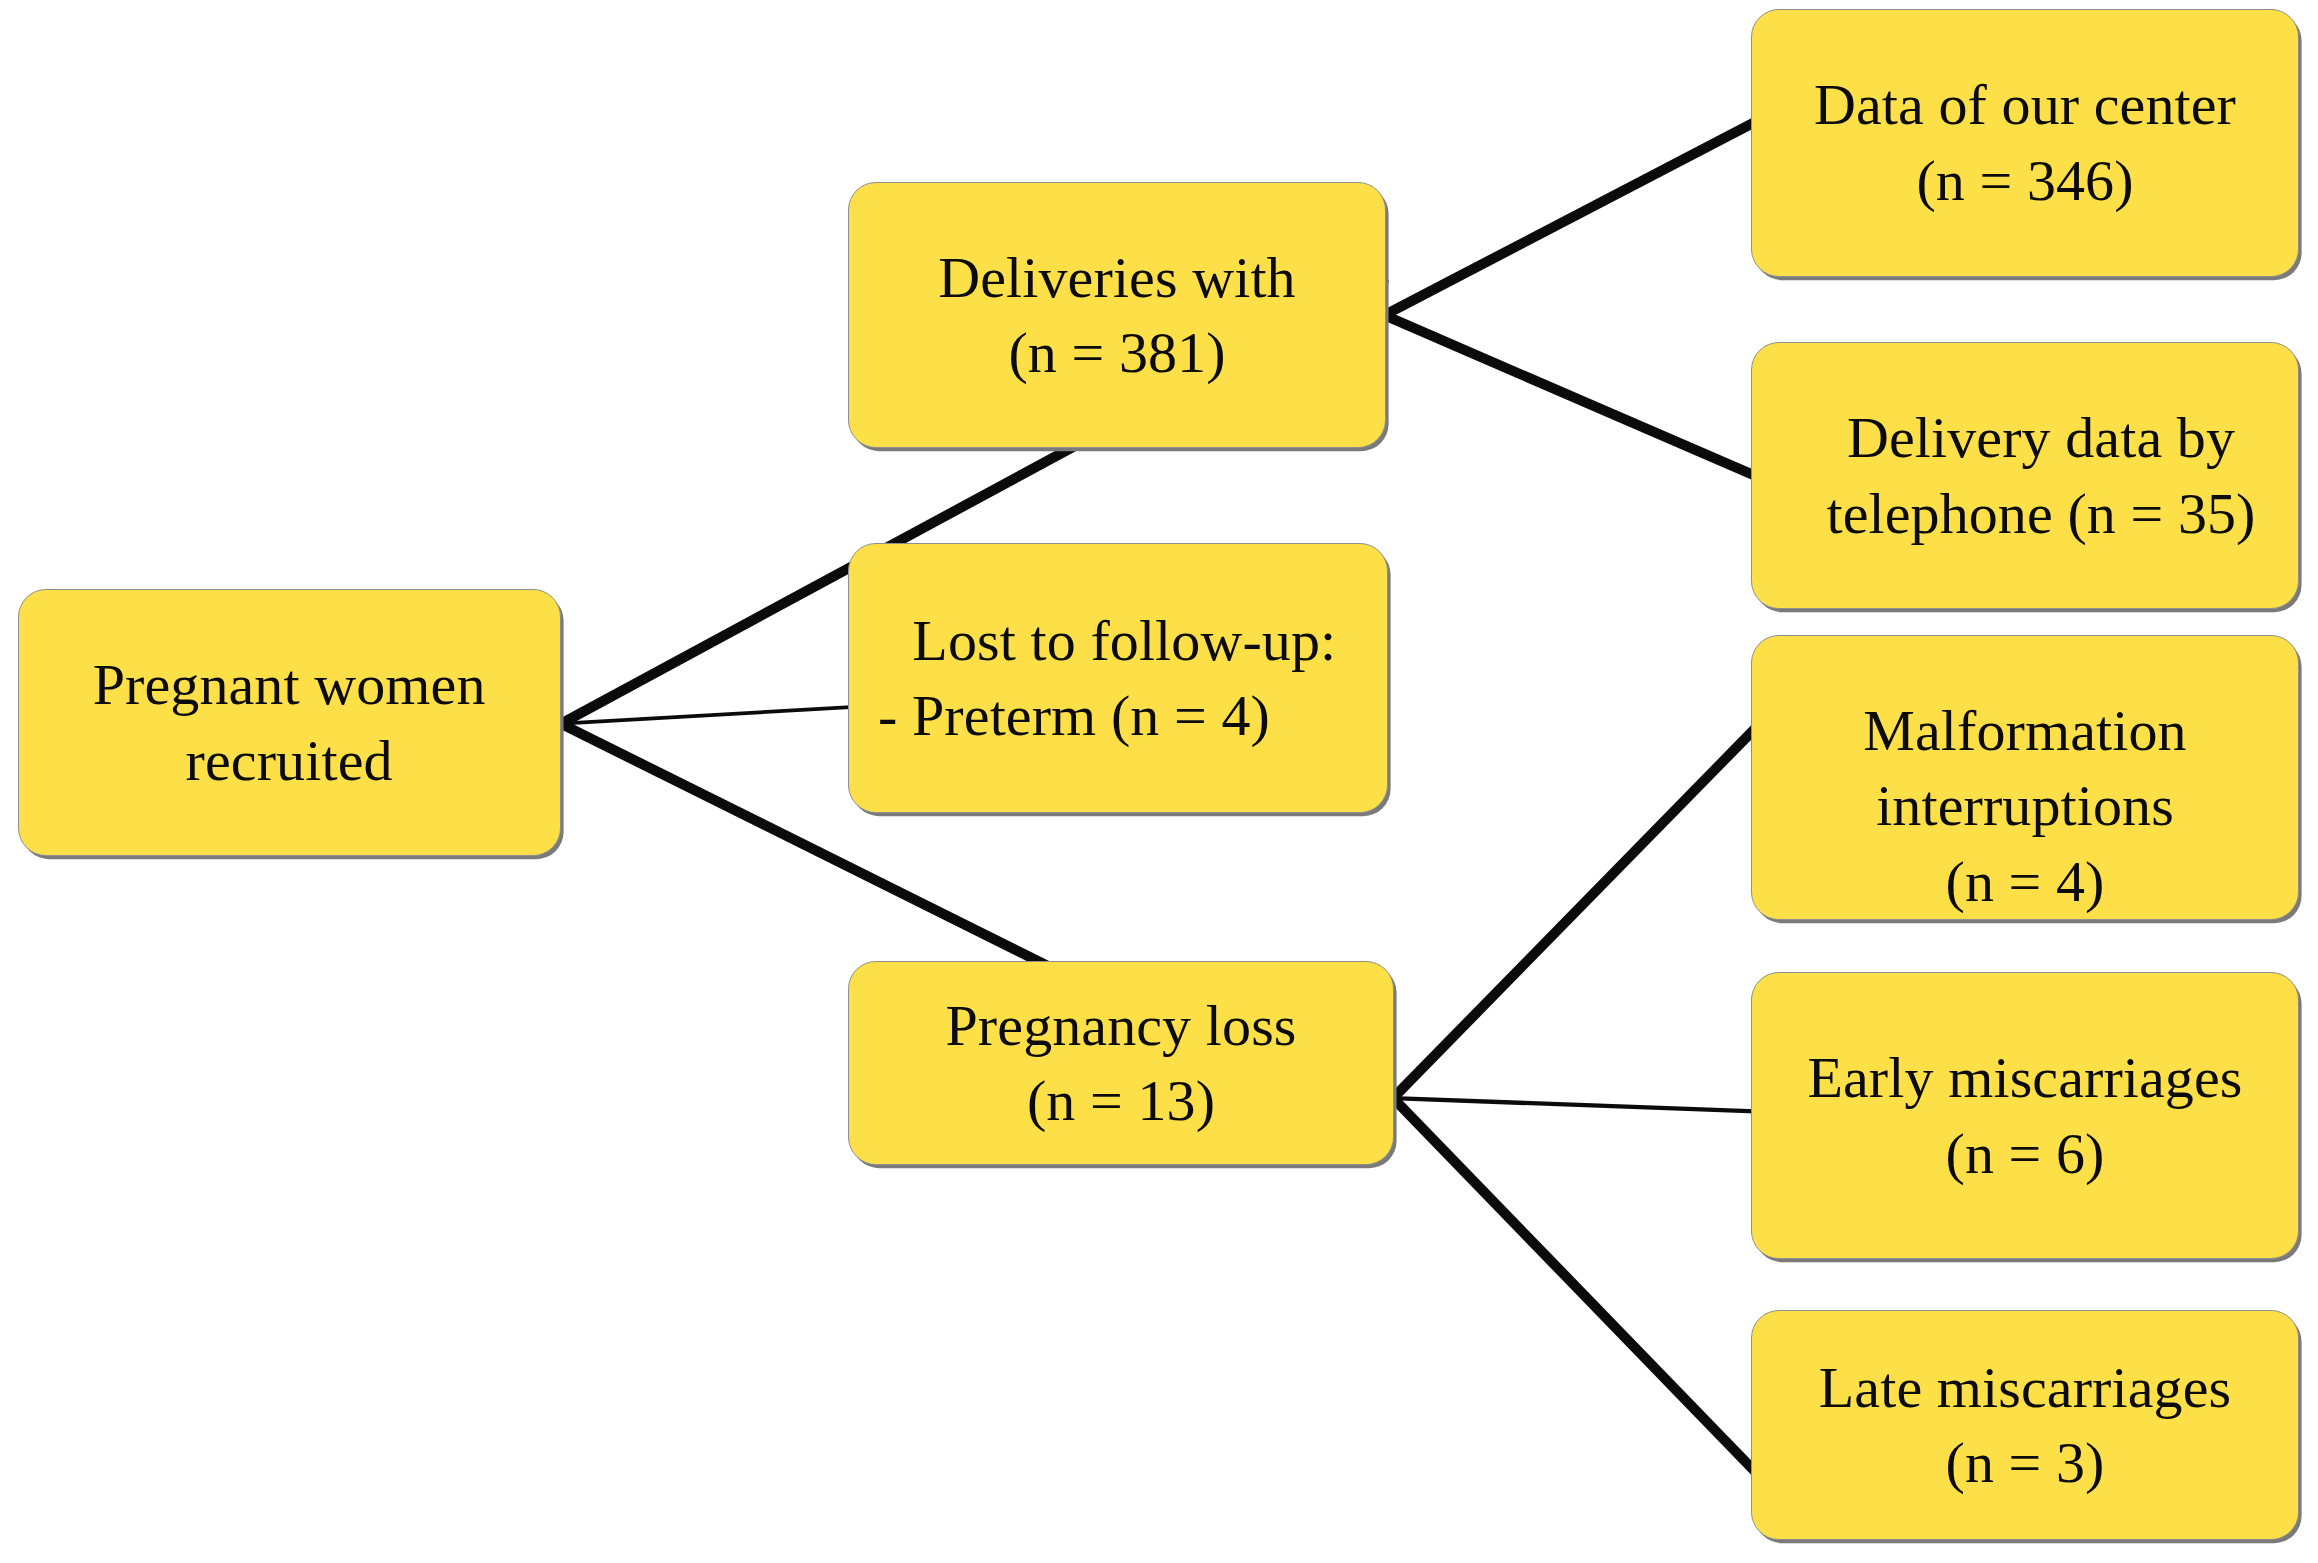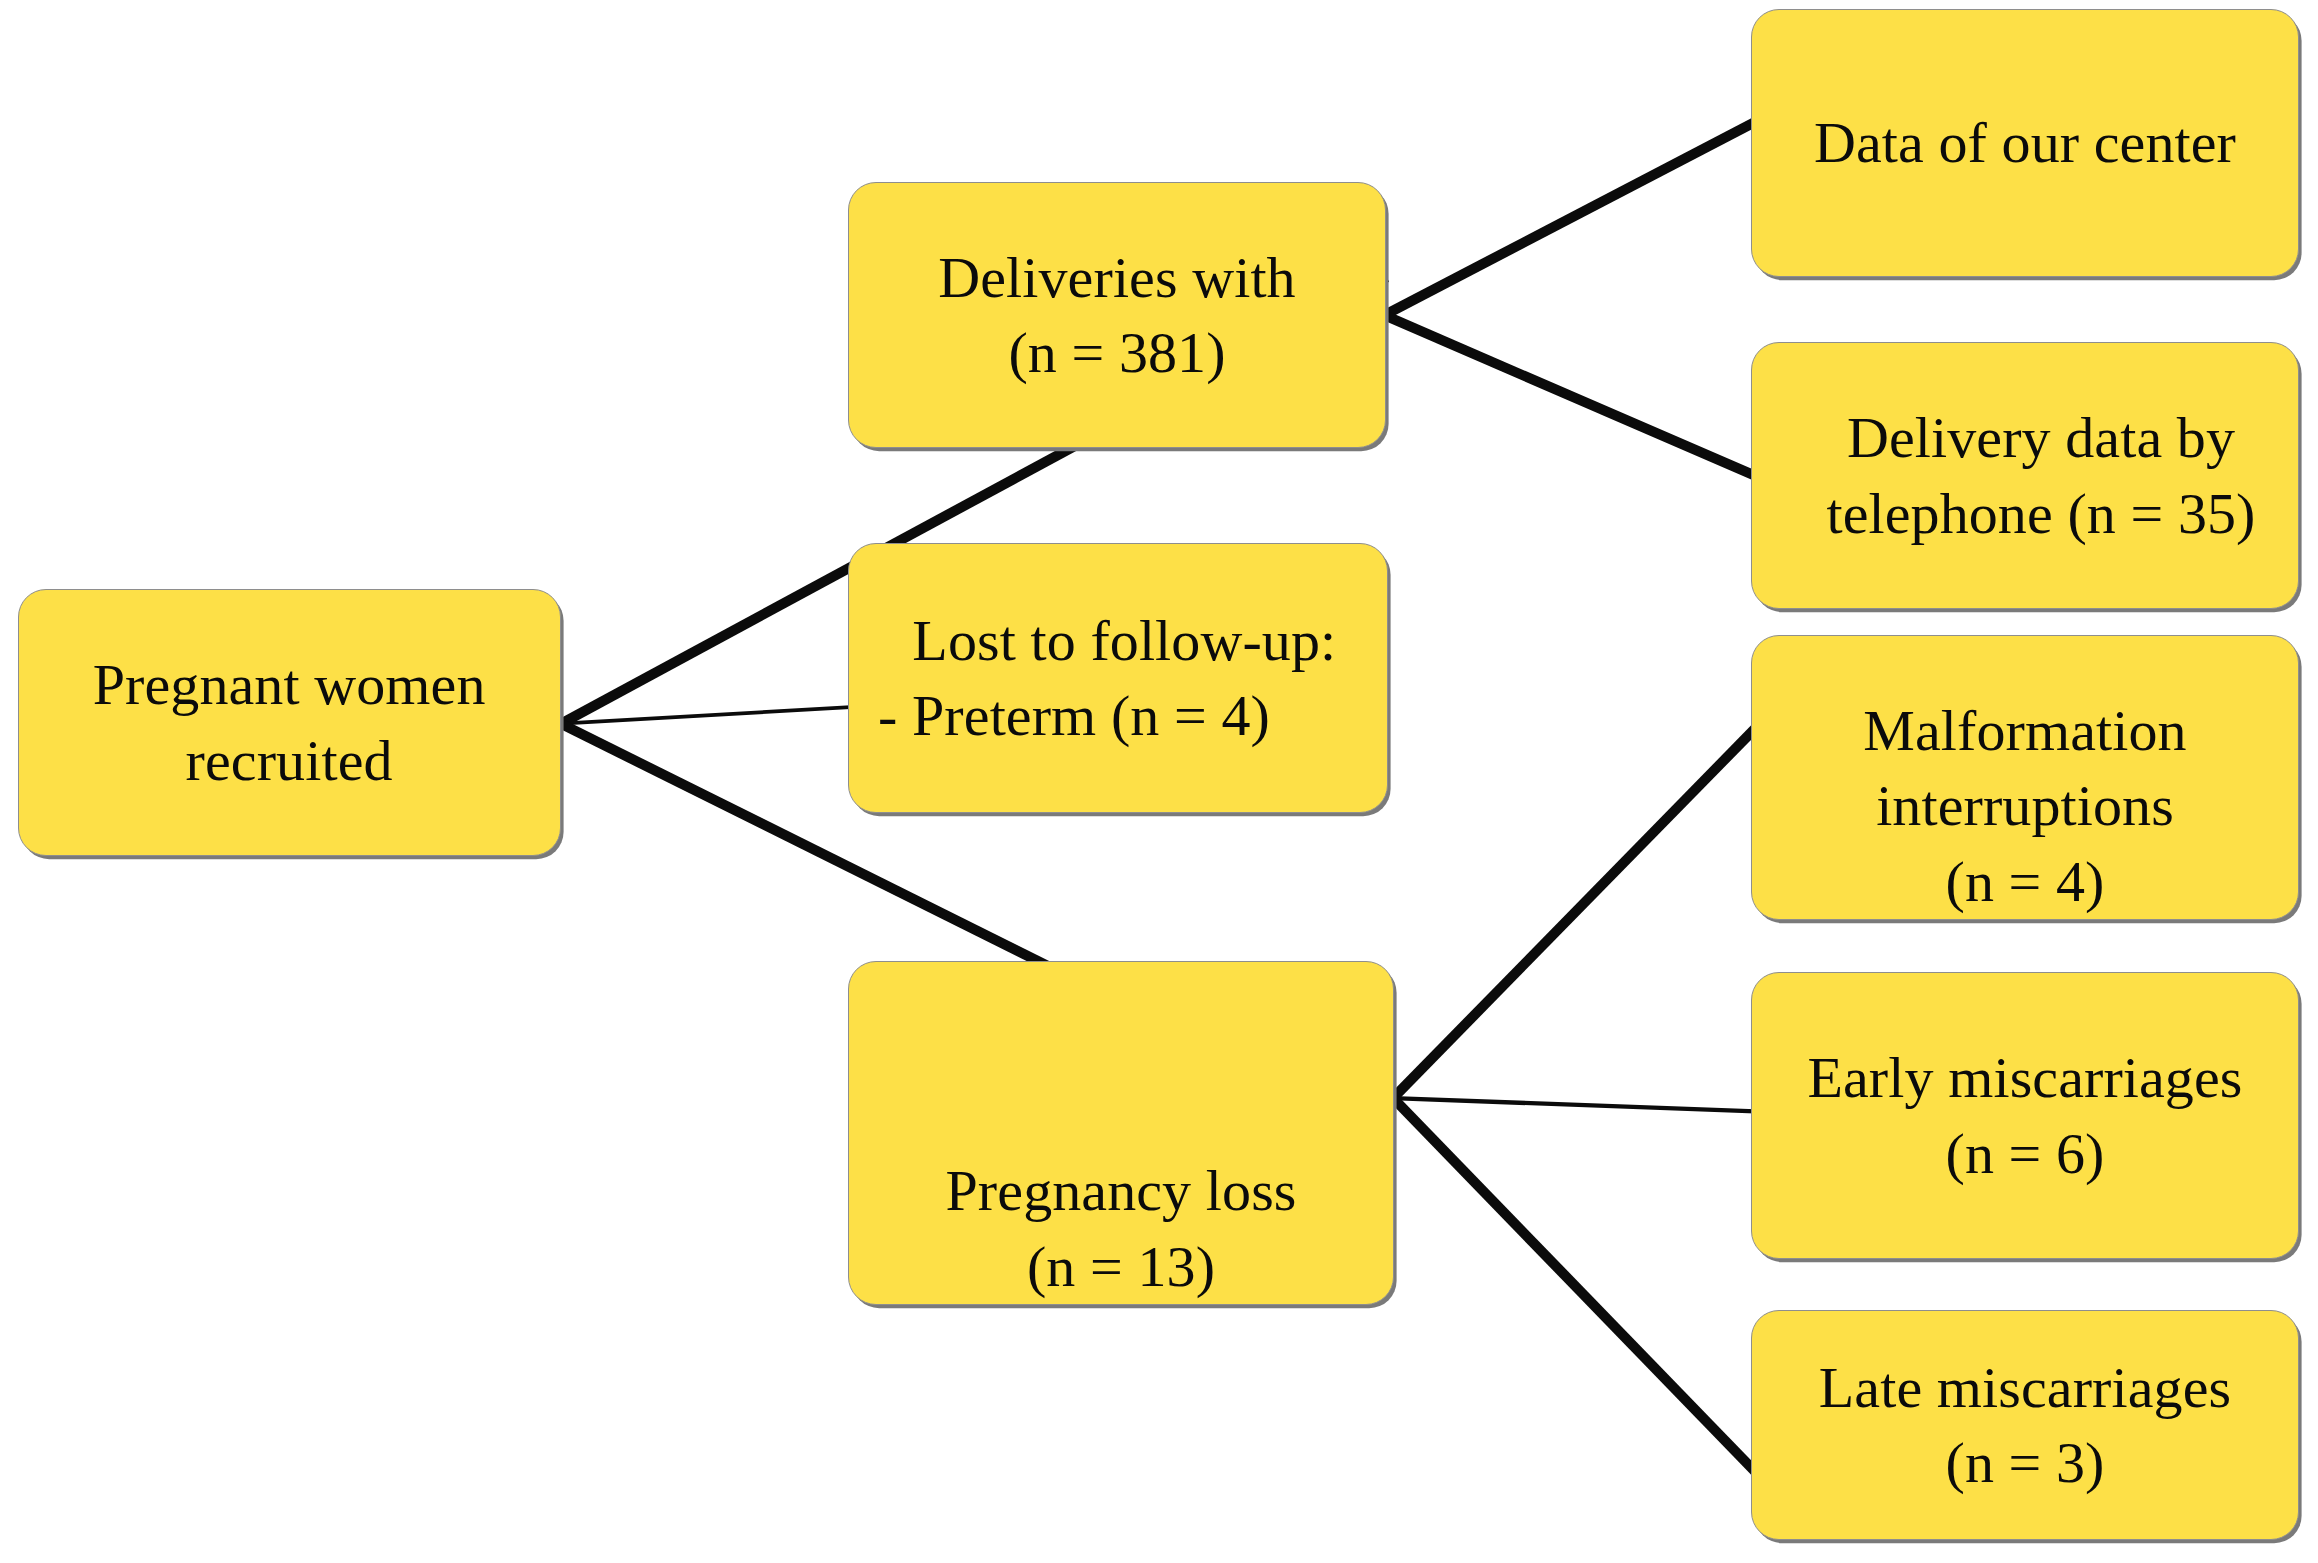--- a/index.html
+++ b/index.html
@@ -71,25 +71,25 @@
   <div id="node-layer">
       <div class="node" style="left: 17.6px; top: 589px; width: 543px; height: 267px;">
         <div class="node-text"><span class="ln">Pregnant women</span><span class="ln">recruited</span></div>
       </div>
       <div class="node" style="left: 848px; top: 182px; width: 538px; height: 266px;">
         <div class="node-text"><span class="ln">Deliveries with</span><span class="ln">(n = 381)</span></div>
       </div>
       <div class="node" style="left: 848px; top: 543px; width: 540px; height: 270px;">
         <div class="node-text left-align"><span class="ln centered">Lost to follow-up:</span><span class="ln">- Preterm (n = 4)</span></div>
       </div>
-      <div class="node" style="left: 848px; top: 961px; width: 546px; height: 344px; align-items: flex-end;">
+      <div class="node" style="left: 848px; top: 961px; width: 546px; height: 204px;">
         <div class="node-text"><span class="ln">Pregnancy loss</span><span class="ln">(n = 13)</span></div>
       </div>
       <div class="node" style="left: 1751px; top: 8.8px; width: 548px; height: 268px;">
-        <div class="node-text"><span class="ln">Data of our center</span></div>
+        <div class="node-text"><span class="ln">Data of our center</span><span class="ln">(n = 346)</span></div>
       </div>
       <div class="node" style="left: 1751px; top: 342px; width: 548px; height: 267px; padding-left: 32px;">
         <div class="node-text"><span class="ln">Delivery data by</span><span class="ln">telephone (n = 35)</span></div>
       </div>
       <div class="node" style="left: 1751px; top: 635px; width: 548px; height: 285px; align-items: flex-end;">
         <div class="node-text"><span class="ln">Malformation</span><span class="ln">interruptions</span><span class="ln">(n = 4)</span></div>
       </div>
       <div class="node" style="left: 1751px; top: 972px; width: 548px; height: 287px;">
         <div class="node-text"><span class="ln">Early miscarriages</span><span class="ln">(n = 6)</span></div>
       </div>

